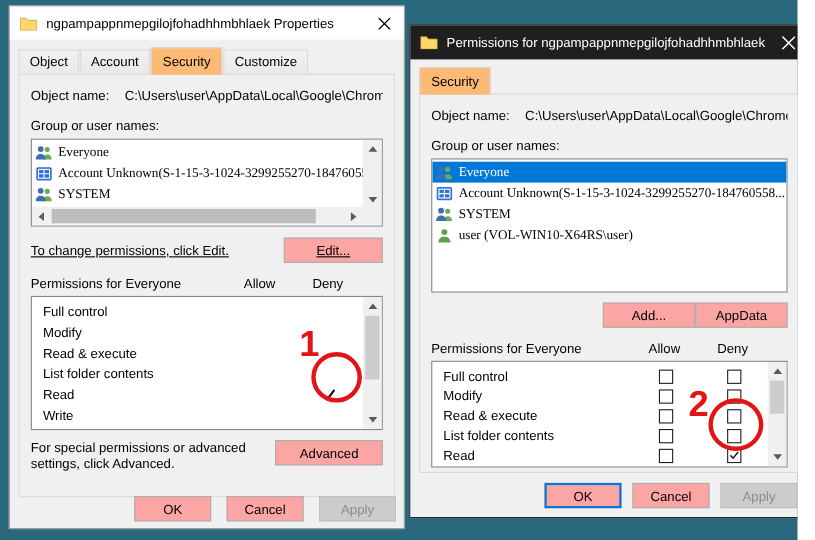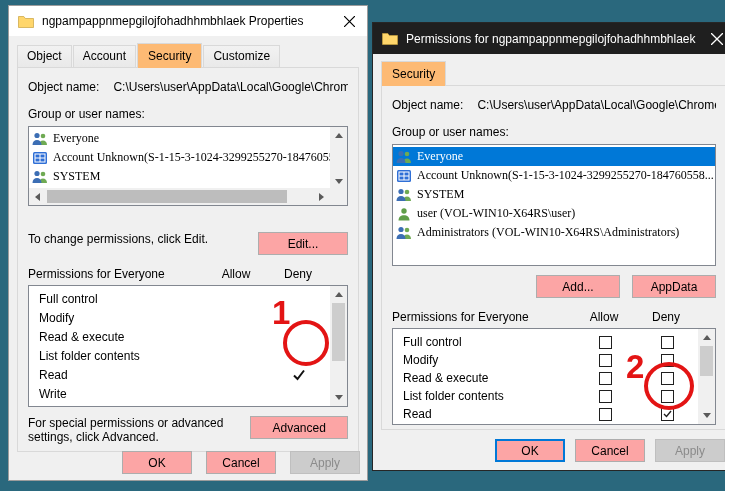--- a/index.html
+++ b/index.html
@@ -62,22 +62,22 @@
   .btn { height: 23px; background: #fca5a5; border: 1px solid #adadad;
          font-family: "Liberation Sans", sans-serif; font-size: 12px; color: #000;
          display: flex; align-items: center; justify-content: center; }
   .btn.default { border: 2px solid #0078d7; }
   .btn.disabled { background: #cccccc; border-color: #bfbfbf; color: #8b8b8b; }
   .btn-row { position: absolute; display: flex; gap: 14px; }
   .dlg-left  .btn-row { right: 7px; bottom: 6px; }
   .dlg-right .btn-row { right: 10px; bottom: 8px; gap: 10px; }
   .btn-70 { width: 70px; } .btn-84 { width: 84px; } .btn-90 { width: 90px; } .btn-100 { width: 100px; }
 
-  .edit-row { display: flex; align-items: flex-start; justify-content: space-between; margin-top: 26px; }
-  .addremove-row { display: flex; justify-content: flex-end; gap: 12px; margin-top: 9px; }
+  .edit-row { display: flex; align-items: center; justify-content: space-between; margin-top: 10px; text-decoration: underline; }
+  .addremove-row { display: flex; justify-content: flex-end; margin-top: 9px; }
   .adv-row { display: flex; justify-content: space-between; margin-top: 9px; }
   .adv-text { width: 228px; }
 
   .perm-header { display: flex; align-items: flex-end; margin: 12px 0 4px; padding-right: 19px; }
   .perm-header .ph-label { flex: 1; }
   .perm-header .ph-col { width: 62px; text-align: center; }
   .permlist { background: #fff; border: 1px solid #828790; position: relative; overflow: hidden; }
   .perm-left  { height: 122px; }
   .perm-right { height: 97px; }
   .perm-rows { padding-top: 3px; margin-right: 17px; }
@@ -340,31 +340,20 @@
           </div>
           <div class="lb-row">
             <span class="usr-icon">
                 <svg width="16" height="14" viewBox="0 0 16 14">
                   <circle cx="8" cy="4" r="2.7" fill="#5f9e49"></circle>
                   <path d="M2.5 13.5c0-3.5 2.3-5.2 5.5-5.2s5.5 1.7 5.5 5.2z" fill="#5f9e49"></path>
                 </svg>
               </span>
             <span>user (VOL-WIN10-X64RS\user)</span>
           </div>
-          <div class="lb-row">
-            <span class="usr-icon">
-                <svg width="16" height="14" viewBox="0 0 16 14">
-                  <circle cx="11" cy="4" r="2.3" fill="#6faa53"></circle>
-                  <path d="M7 13c0-3 1.8-4.5 4-4.5s4 1.5 4 4.5z" fill="#6faa53"></path>
-                  <circle cx="5" cy="3.5" r="2.6" fill="#3c6eb4"></circle>
-                  <path d="M0.5 13c0-3.3 2-5 4.5-5s4.5 1.7 4.5 5z" fill="#3c6eb4"></path>
-                </svg>
-              </span>
-            <span>Administrators (VOL-WIN10-X64RS\Administrators)</span>
-          </div>
         </div>
       </div>
 
       <div class="addremove-row">
         <button class="btn btn-84">Add...</button>
         <button class="btn btn-84">AppData</button>
       </div>
 
       <div class="perm-header">
         <span class="ph-label">Permissions for Everyone</span>

